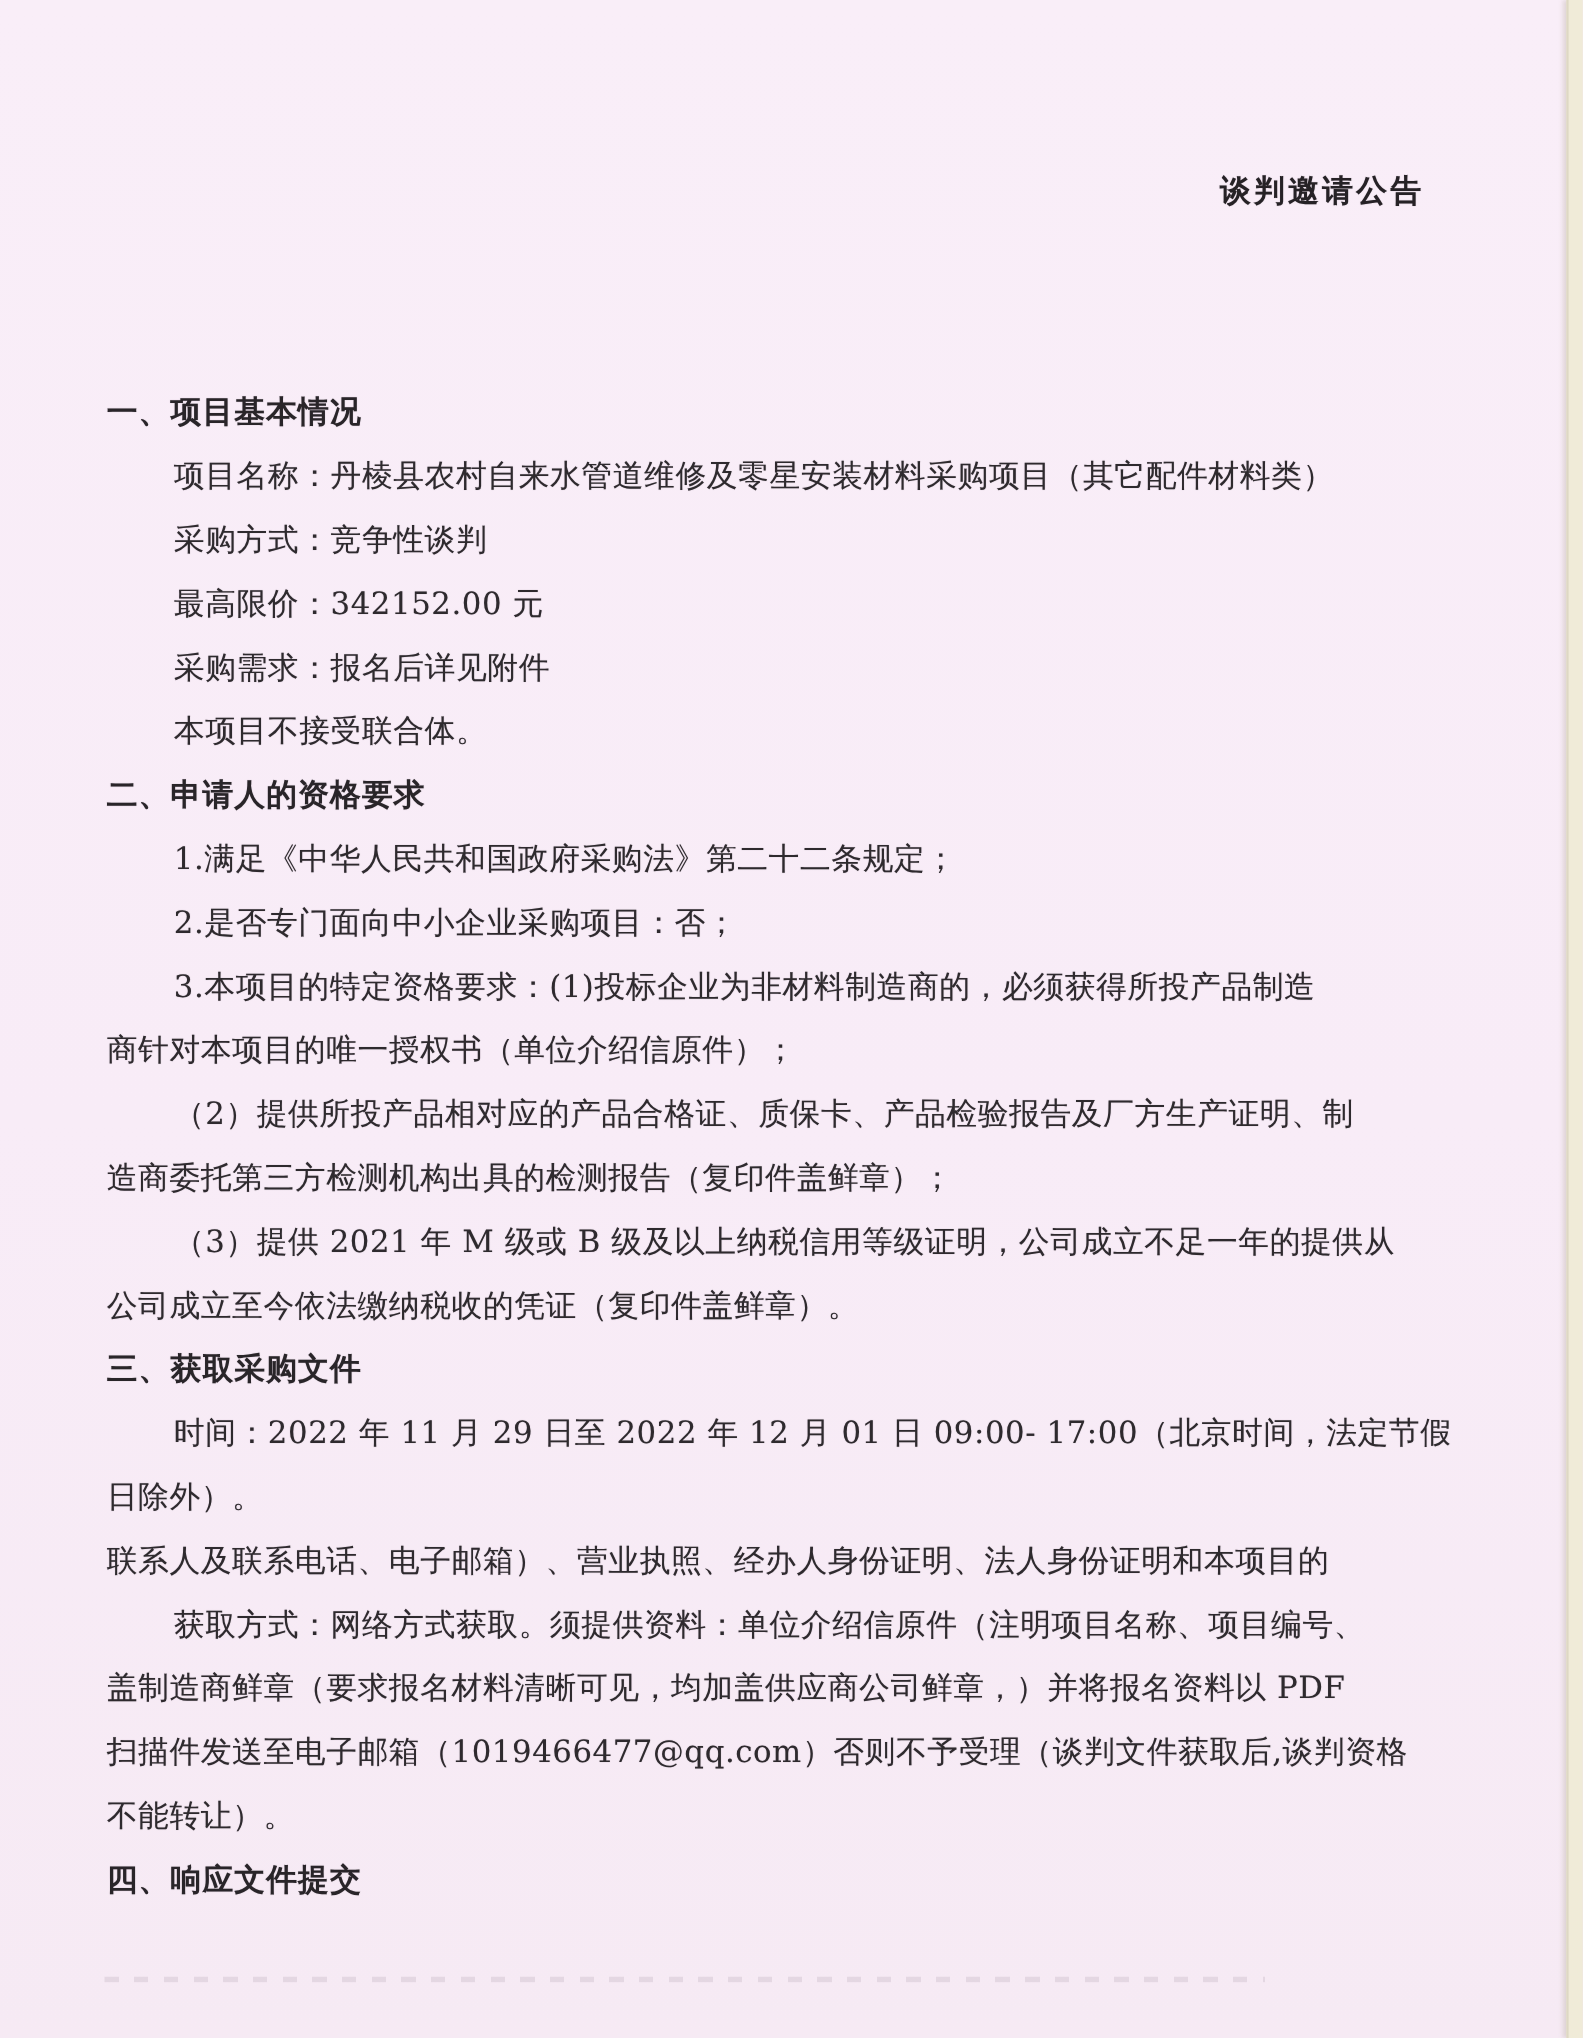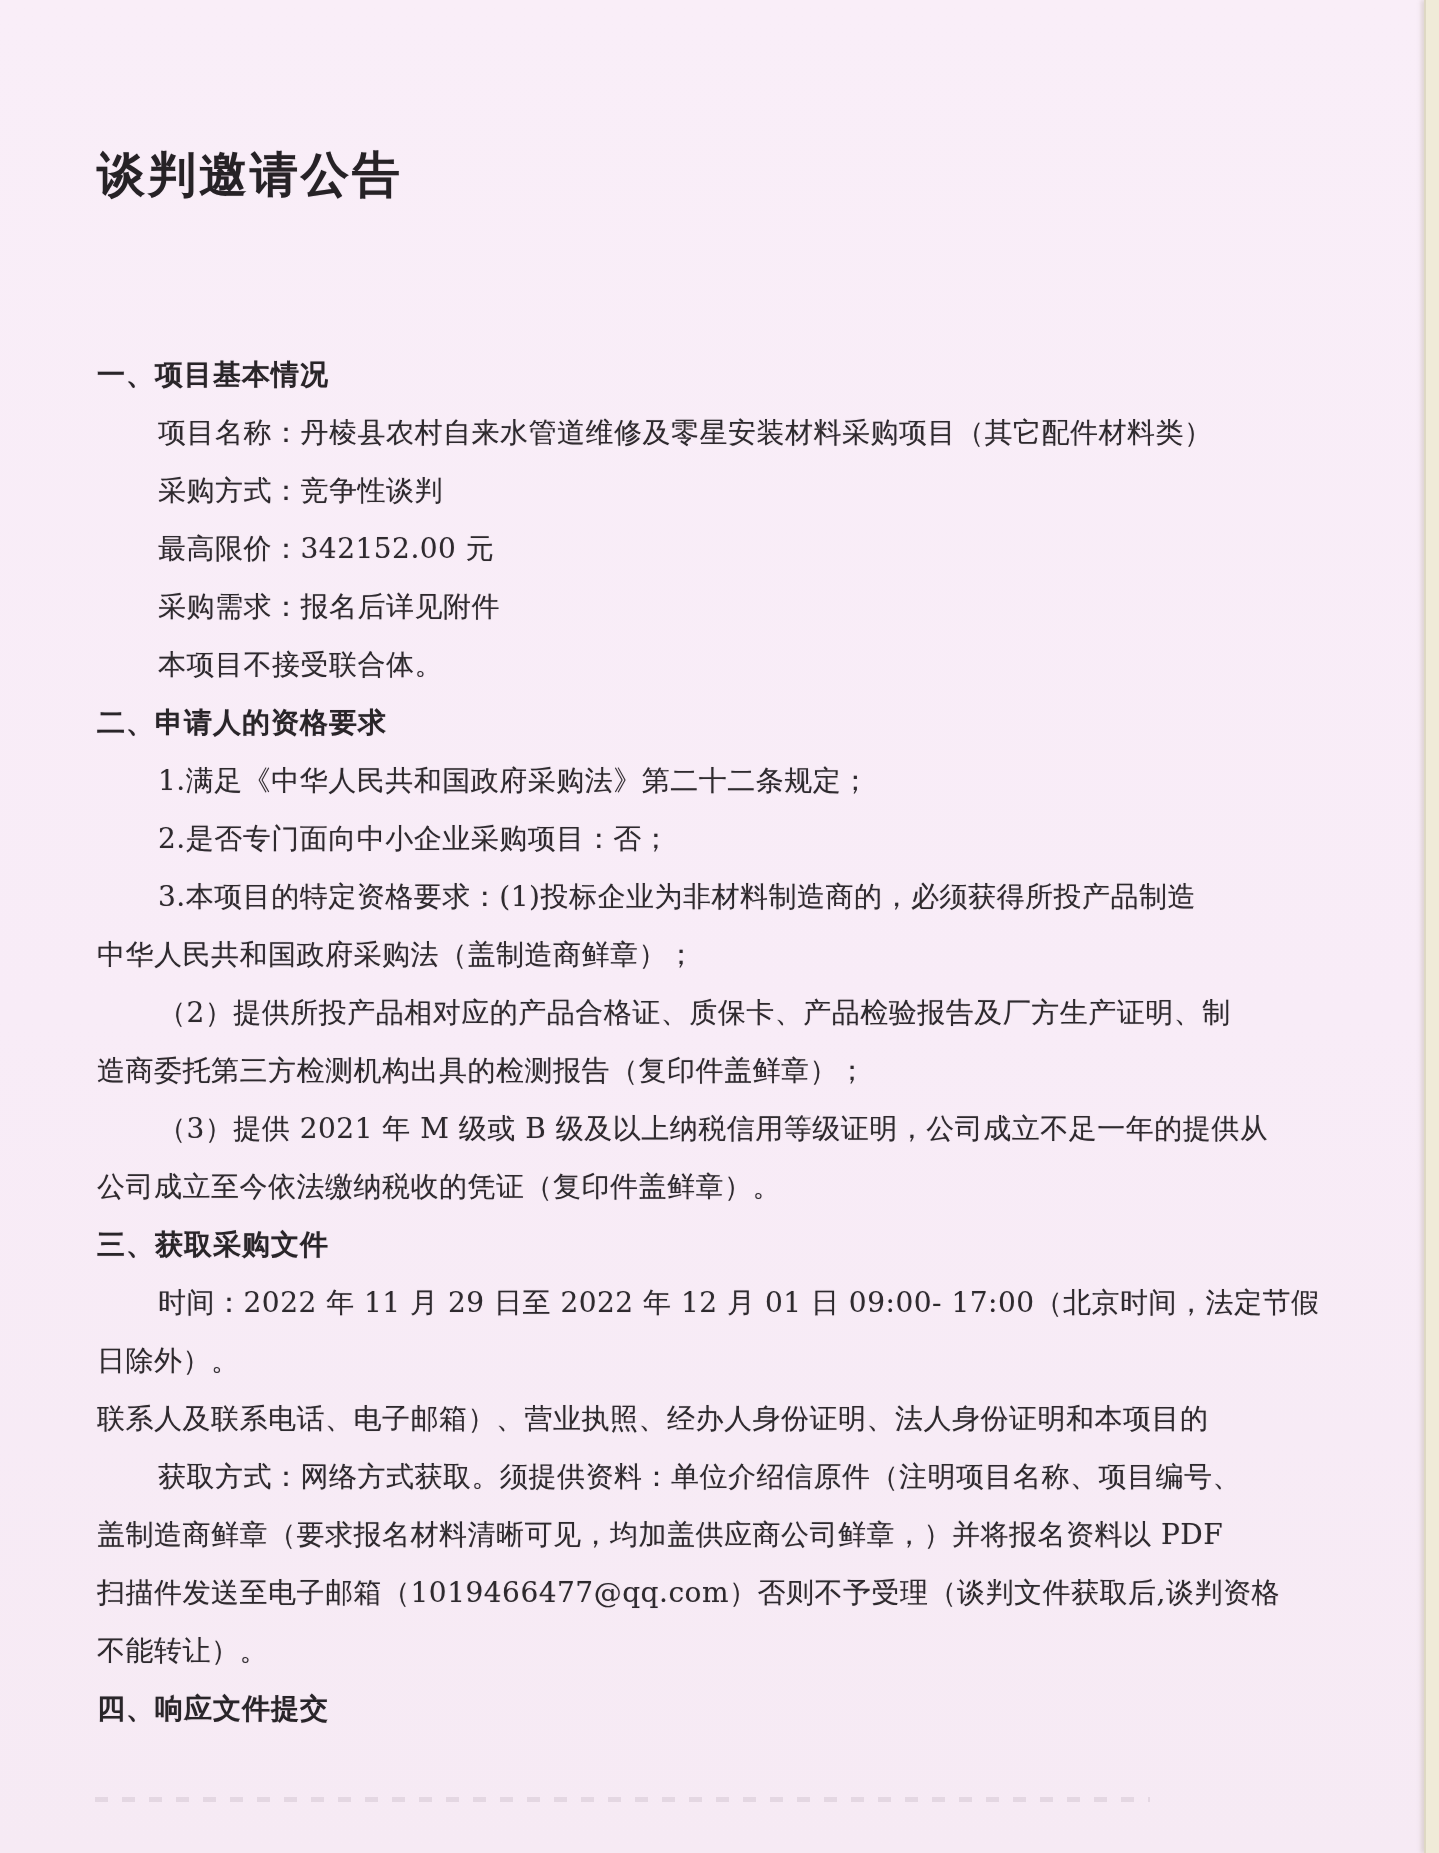--- a/index.html
+++ b/index.html
@@ -19,22 +19,22 @@
   .edge-strip {
     position: absolute; top: 0; right: 0;
     width: 13px; height: 100%;
     background: #f0ebd8;
     border-left: 2px solid #ded8c4;
     box-shadow: -3px 0 4px rgba(150,140,120,0.25);
   }
   .doc-title {
     position: absolute;
     top: 148px; left: 97px; width: 1198px;
-    text-align: left;
-    font-size: 48px; line-height: 52px;
+    text-align: right;
+    font-size: 28px; line-height: 52px;
     font-weight: bold;
     letter-spacing: 3px;
     color: #262226;
   }
   .content {
     position: absolute;
     top: 346px; left: 97px; width: 1225px;
     font-size: 28px;
   }
   .doc-line {
@@ -72,21 +72,21 @@
     <div class="doc-line indent">项目名称：丹棱县农村自来水管道维修及零星安装材料采购项目（其它配件材料类）</div>
     <div class="doc-line indent">采购方式：竞争性谈判</div>
     <div class="doc-line indent">最高限价：342152.00 元</div>
     <div class="doc-line indent">采购需求：报名后详见附件</div>
     <div class="doc-line indent">本项目不接受联合体。</div>
 
     <div class="doc-line heading">二、申请人的资格要求</div>
     <div class="doc-line indent">1.满足《中华人民共和国政府采购法》第二十二条规定；</div>
     <div class="doc-line indent">2.是否专门面向中小企业采购项目：否；</div>
     <div class="doc-line indent">3.本项目的特定资格要求：(1)投标企业为非材料制造商的，必须获得所投产品制造</div>
-    <div class="doc-line">中华人民共和国政府采购法（盖制造商鲜章）；</div>
+    <div class="doc-line">商针对本项目的唯一授权书（单位介绍信原件）；</div>
     <div class="doc-line indent">（2）提供所投产品相对应的产品合格证、质保卡、产品检验报告及厂方生产证明、制</div>
     <div class="doc-line">造商委托第三方检测机构出具的检测报告（复印件盖鲜章）；</div>
     <div class="doc-line indent">（3）提供 2021 年 M 级或 B 级及以上纳税信用等级证明，公司成立不足一年的提供从</div>
     <div class="doc-line">公司成立至今依法缴纳税收的凭证（复印件盖鲜章）。</div>
 
     <div class="doc-line heading">三、获取采购文件</div>
     <div class="doc-line indent">时间：2022 年 11 月 29 日至 2022 年 12 月 01 日 09:00- 17:00（北京时间，法定节假</div>
     <div class="doc-line">日除外）。</div>
     <div class="doc-line">联系人及联系电话、电子邮箱）、营业执照、经办人身份证明、法人身份证明和本项目的</div>
     <div class="doc-line indent">获取方式：网络方式获取。须提供资料：单位介绍信原件（注明项目名称、项目编号、</div>

